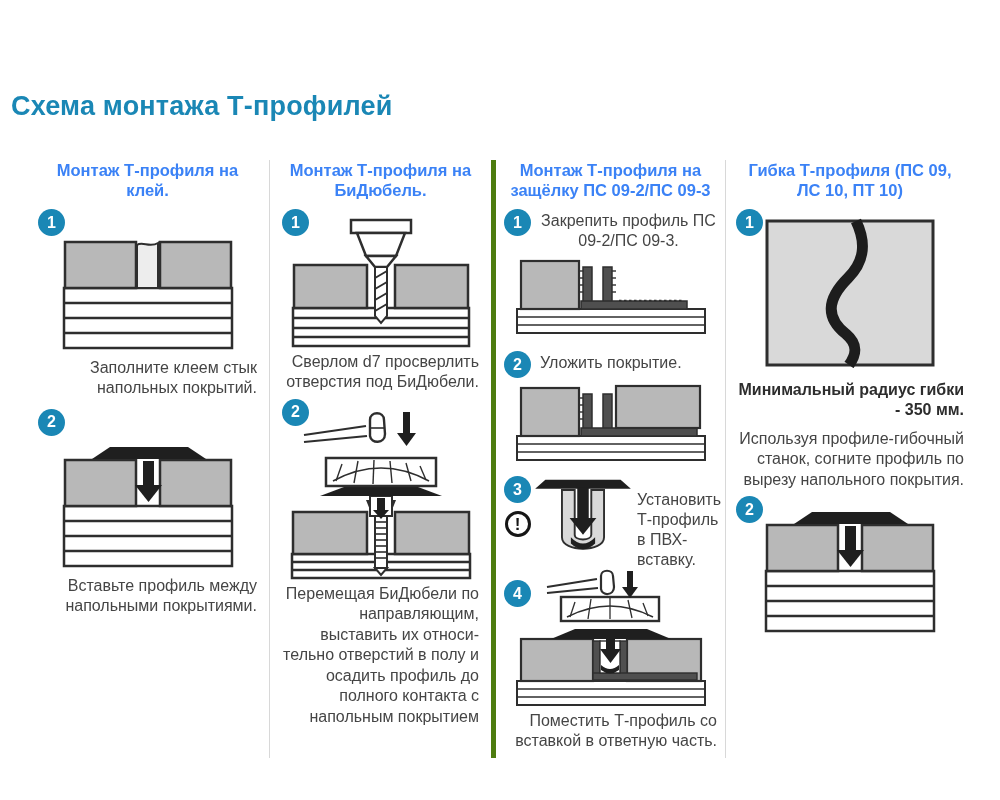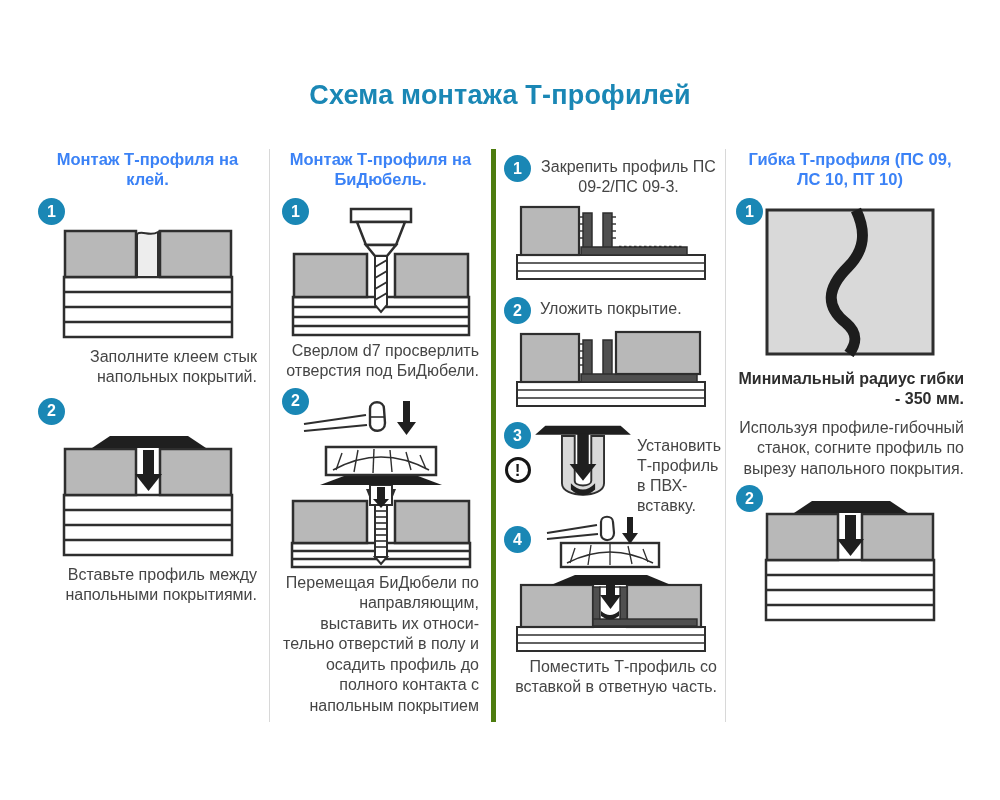--- a/index.html
+++ b/index.html
@@ -1,18 +1,18 @@
 <!DOCTYPE html>
 <html><head>
 <meta charset="utf-8">
 <style>
   html,body{margin:0;padding:0;background:#fff;}
   body{width:1000px;height:800px;font-family:"Liberation Sans",sans-serif;-webkit-font-smoothing:antialiased;}
   .page{position:relative;width:1000px;height:800px;overflow:hidden;background:#fff;}
-  .title{margin:0;padding-top:80px;text-align:center;font-size:27px;font-weight:bold;color:#1a87b5;letter-spacing:.2px;}
+  .title{margin:11px;padding-top:80px;text-align:left;font-size:27px;font-weight:bold;color:#1a87b5;letter-spacing:.2px;}
   .columns{display:flex;align-items:stretch;margin:38px 26px 0 26px;}
   .col{box-sizing:border-box;padding:0 12px;}
   .col-1{width:244px;border-right:1px solid #d8d8d8;}
   .col-2{width:226px;border-right:5px solid #4d7c0f;}
   .col-3{width:230px;border-right:1px solid #d8d8d8;padding:0 8px;}
   .col-4{width:248px;padding:0 10px;}
   .col-header{margin:0 0 8px 0;text-align:center;font-size:16.5px;line-height:1.22;font-weight:bold;color:#3b82f6;min-height:41px;}
   .badge{width:27px;height:27px;border-radius:50%;background:#1a87b5;color:#fff;font-size:16px;font-weight:bold;display:flex;align-items:center;justify-content:center;flex:0 0 27px;}
   .badge.overlap{margin-bottom:-22px;}
   .badge.mt{margin-top:10px;}
@@ -136,20 +136,21 @@
         </g>
         <g>
           <rect x="113" y="4" width="7" height="22" fill="#1f1f1f"></rect>
           <polygon points="107,25 126,25 116.5,38" fill="#1f1f1f"></polygon>
         </g>
       </svg>
       <p class="caption tight">Перемещая БиДюбели по направляющим, выставить их относи-тельно отверстий в полу и осадить профиль до полного контакта с напольным покрытием</p>
     </section>
 
     <section class="col col-3">
+      <h2 class="col-header">Монтаж Т-профиля на защёлку ПС 09-2/ПС 09-3</h2>
 
       <div class="step-inline">
         <div class="badge">1</div>
         <p class="step-text">Закрепить профиль ПС 09-2/ПС 09-3.</p>
       </div>
       <svg class="diagram" width="192" height="80" viewBox="0 0 192 80">
         <rect x="2" y="54" width="188" height="24" fill="#fff" stroke="#2e2e2e" stroke-width="2"></rect>
         <line x1="2" y1="62" x2="190" y2="62" stroke="#2e2e2e" stroke-width="1.6"></line>
         <line x1="2" y1="70" x2="190" y2="70" stroke="#2e2e2e" stroke-width="1.6"></line>
         <rect x="6" y="6" width="58" height="48" fill="#b8b8b8" stroke="#2e2e2e" stroke-width="2.2"></rect>

